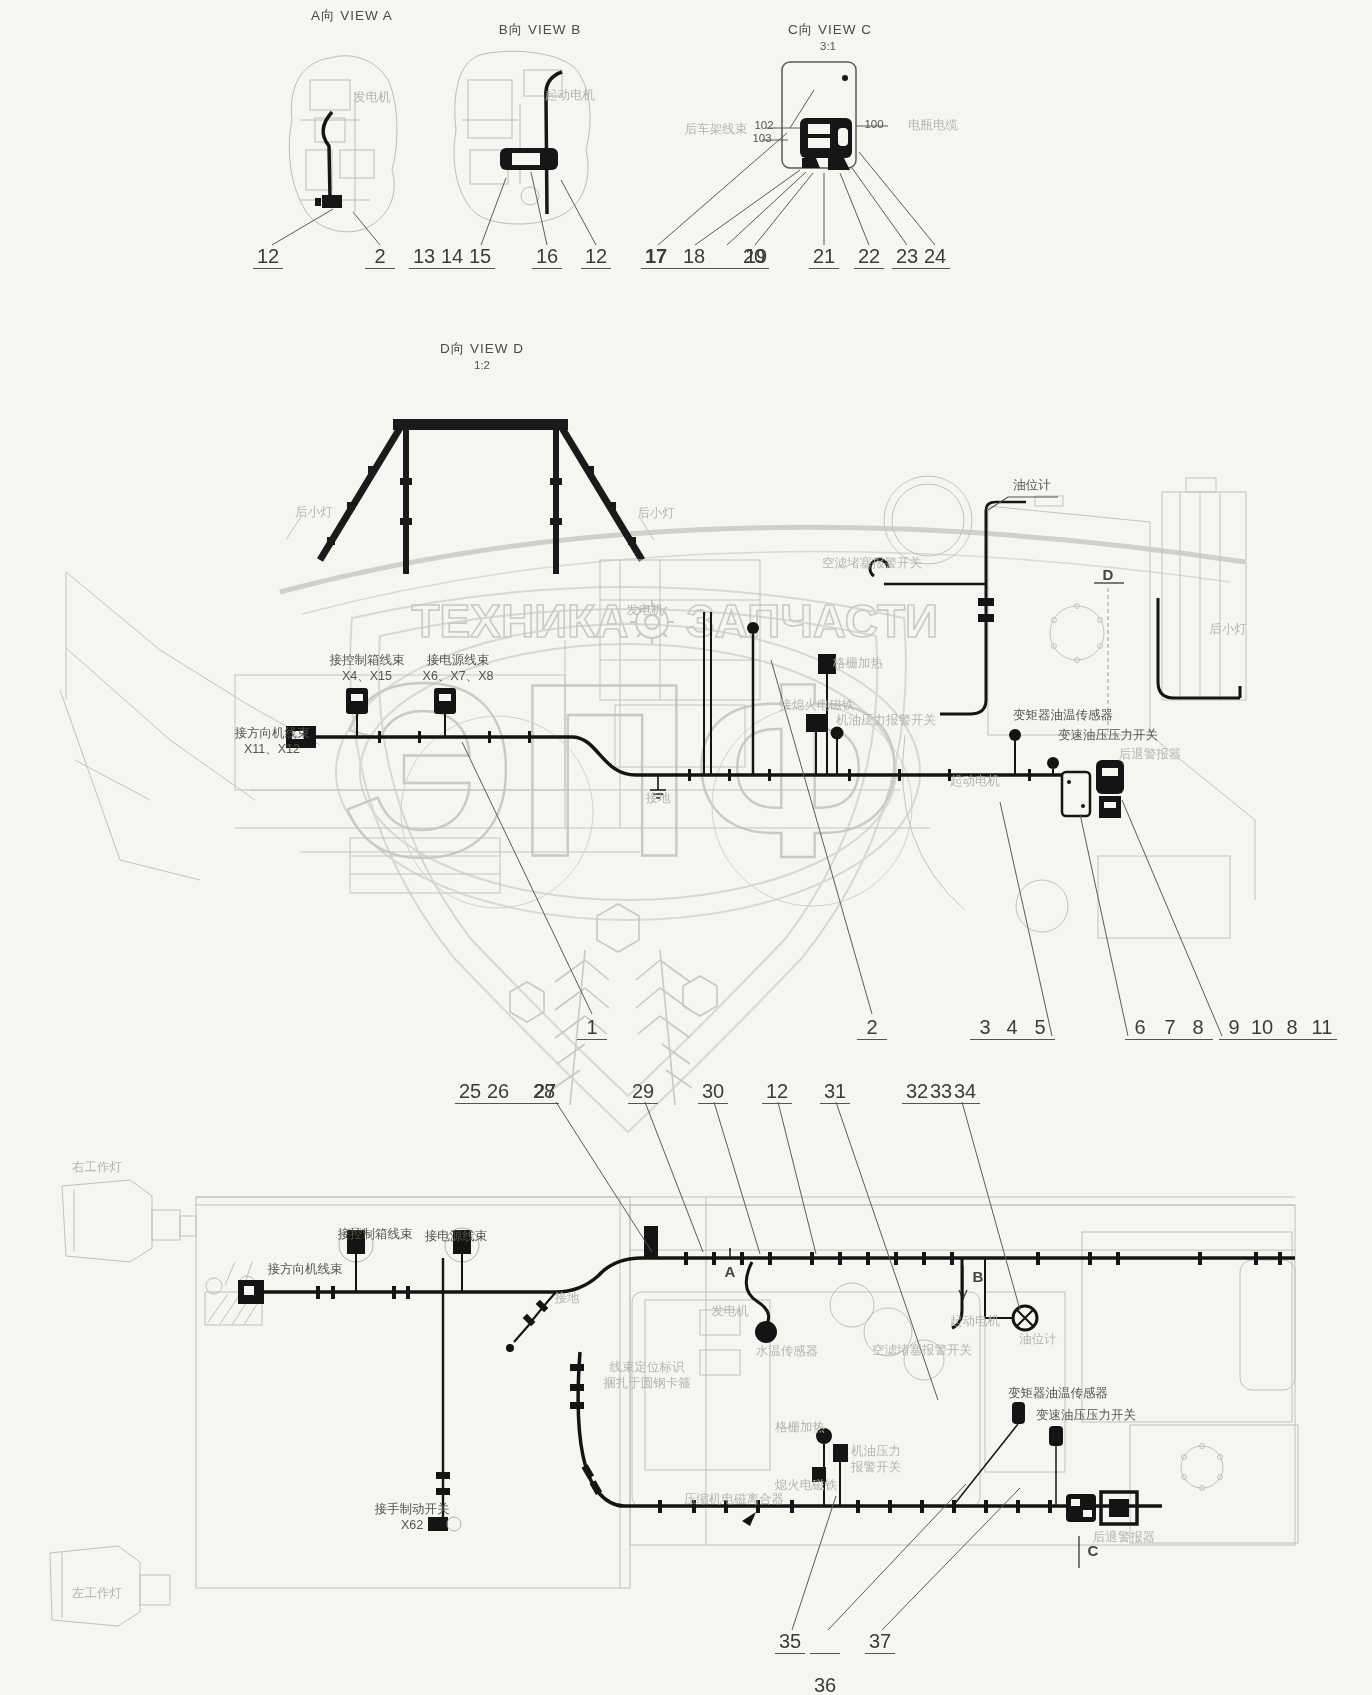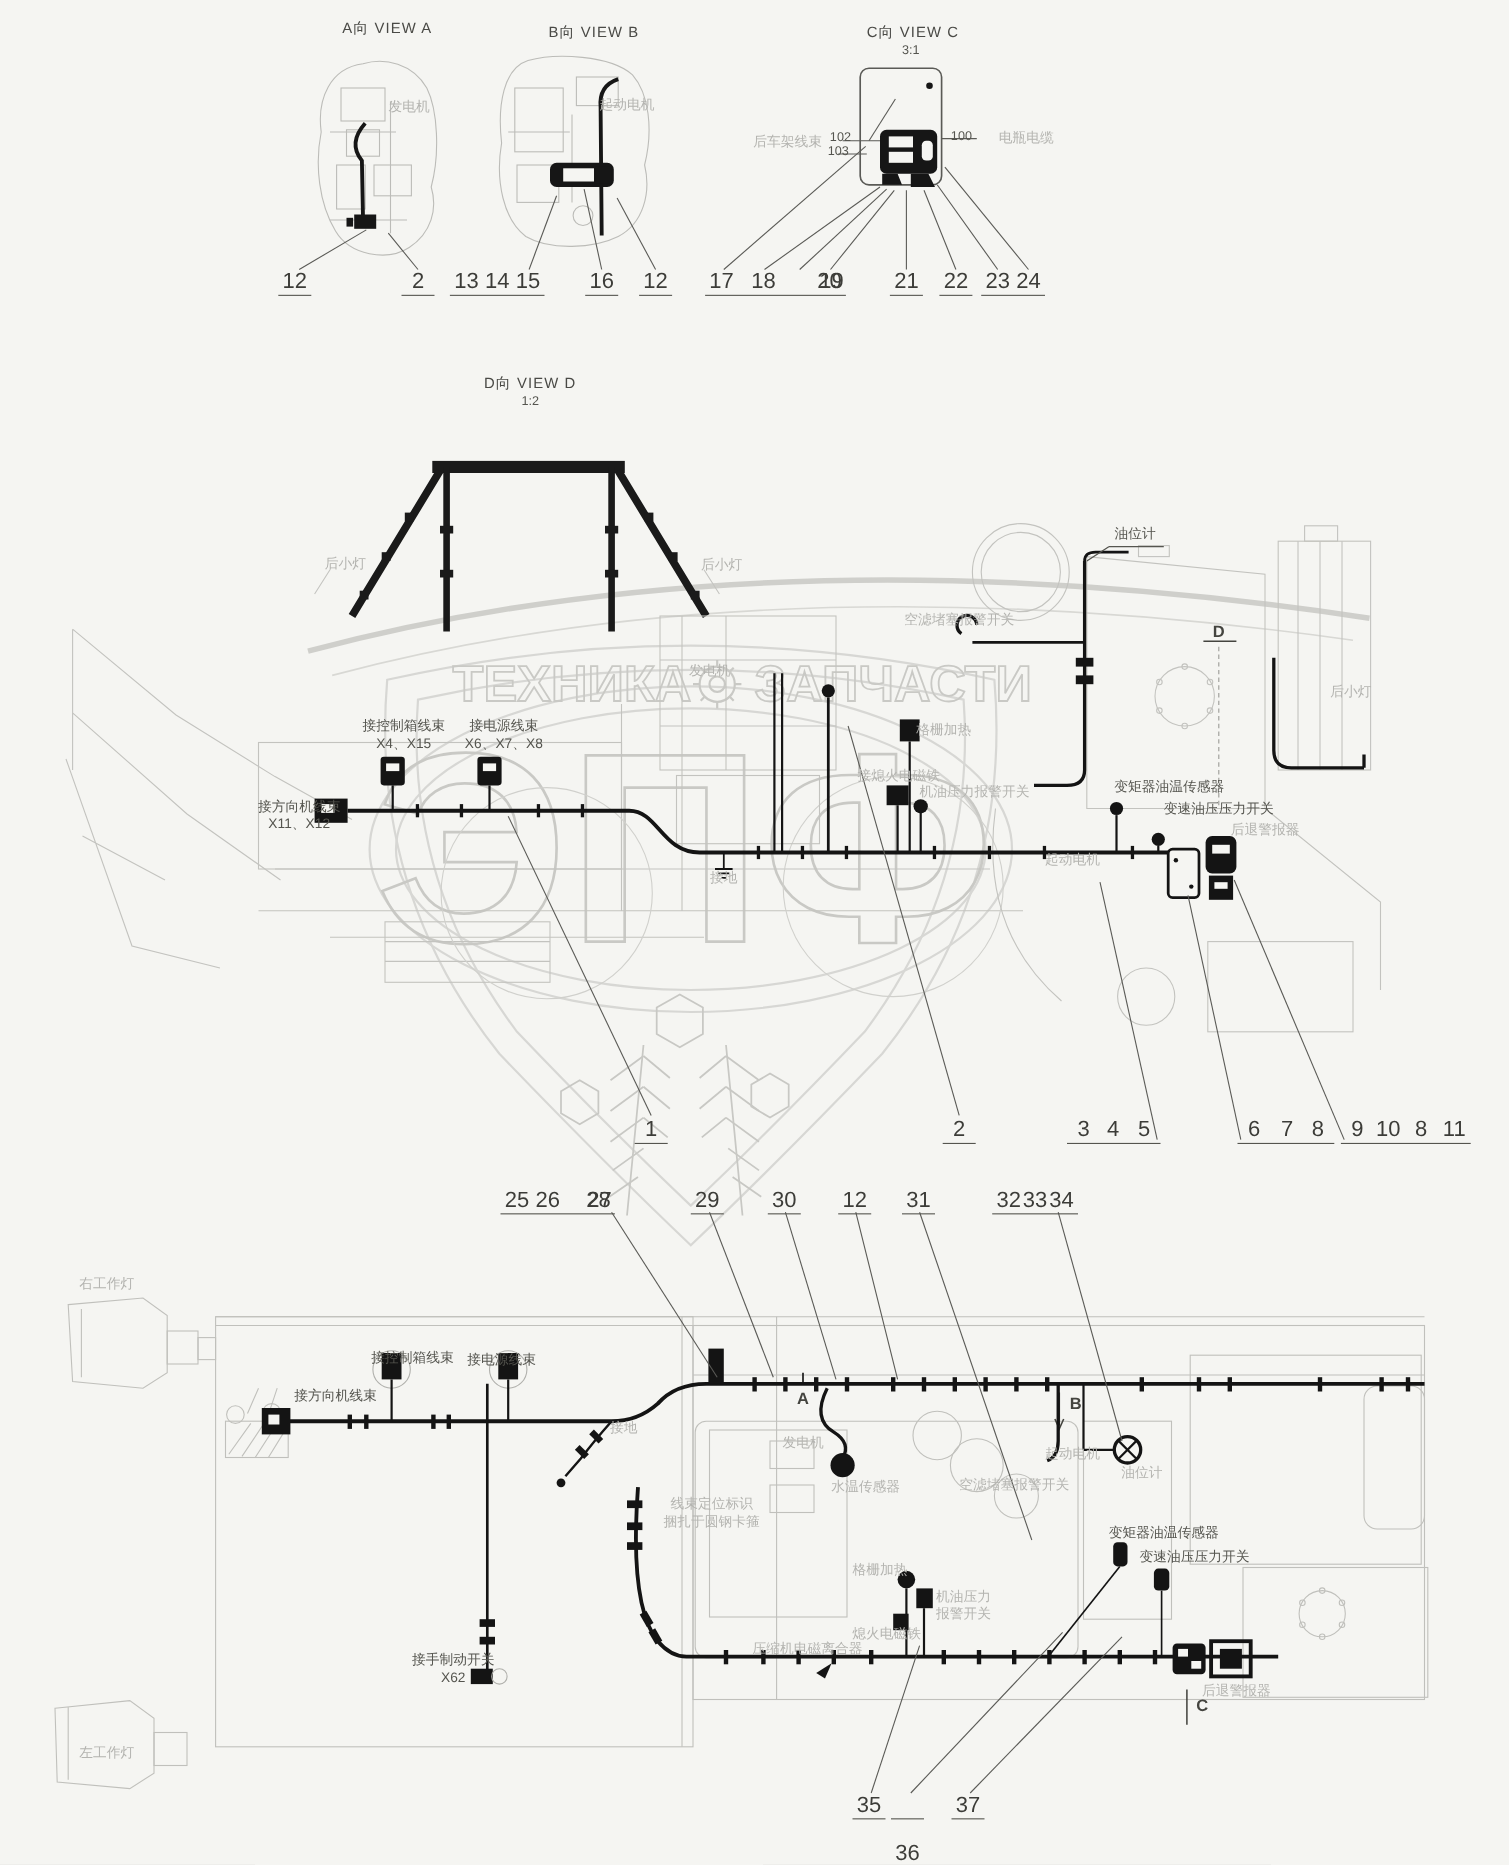--- a/index.html
+++ b/index.html
@@ -346,21 +346,21 @@
     <path d="M778,1102 L816,1254"></path>
         <path d="M836,1102 L938,1400"></path>
         <path d="M962,1102 L1020,1310"></path>
     <path d="M792,1630 L836,1496"></path>
         <path d="M828,1630 L966,1484"></path>
         <path d="M882,1630 L1020,1488"></path>
   </g>
 </svg>
 
 <div id="anno">
-      <div class="lbl dark title" style="left: 352px; top: 18px;">
+      <div class="lbl dark title" style="left: 352px; top: 8px;">
         <div>A向  VIEW A</div>
       </div>
       <div class="lbl dark title" style="left: 540px; top: 22px;">
         <div>B向  VIEW B</div>
       </div>
       <div class="lbl dark title" style="left: 830px; top: 22px;">
         <div>C向  VIEW C</div>
       </div>
       <div class="lbl dark small" style="left: 828px; top: 39px;">
         <div>3:1</div>
@@ -518,21 +518,21 @@
       <span class="callout" style="left: 380px; top: 245px;">2</span>
       <div class="callout-underline" style="left: 365px; top: 268px; width: 30px;"></div>
       <span class="callout" style="left: 424px; top: 245px;">13</span>
       <span class="callout" style="left: 452px; top: 245px;">14</span>
       <span class="callout" style="left: 480px; top: 245px;">15</span>
       <div class="callout-underline" style="left: 409px; top: 268px; width: 86px;"></div>
       <span class="callout" style="left: 547px; top: 245px;">16</span>
       <div class="callout-underline" style="left: 532px; top: 268px; width: 30px;"></div>
       <span class="callout" style="left: 596px; top: 245px;">12</span>
       <div class="callout-underline" style="left: 581px; top: 268px; width: 30px;"></div>
-      <span class="callout" style="left: 656px; top: 245px;">17</span>
+      <span class="callout" style="left: 656px; top: 245px; font-weight: bold;">17</span>
       <span class="callout" style="left: 694px; top: 245px;">18</span>
       <span class="callout" style="left: 756px; top: 245px;">19</span>
       <span class="callout" style="left: 754px; top: 245px;">20</span>
       <div class="callout-underline" style="left: 641px; top: 268px; width: 128px;"></div>
       <span class="callout" style="left: 824px; top: 245px;">21</span>
       <div class="callout-underline" style="left: 809px; top: 268px; width: 30px;"></div>
       <span class="callout" style="left: 869px; top: 245px;">22</span>
       <div class="callout-underline" style="left: 854px; top: 268px; width: 30px;"></div>
       <span class="callout" style="left: 907px; top: 245px;">23</span>
       <span class="callout" style="left: 935px; top: 245px;">24</span>

